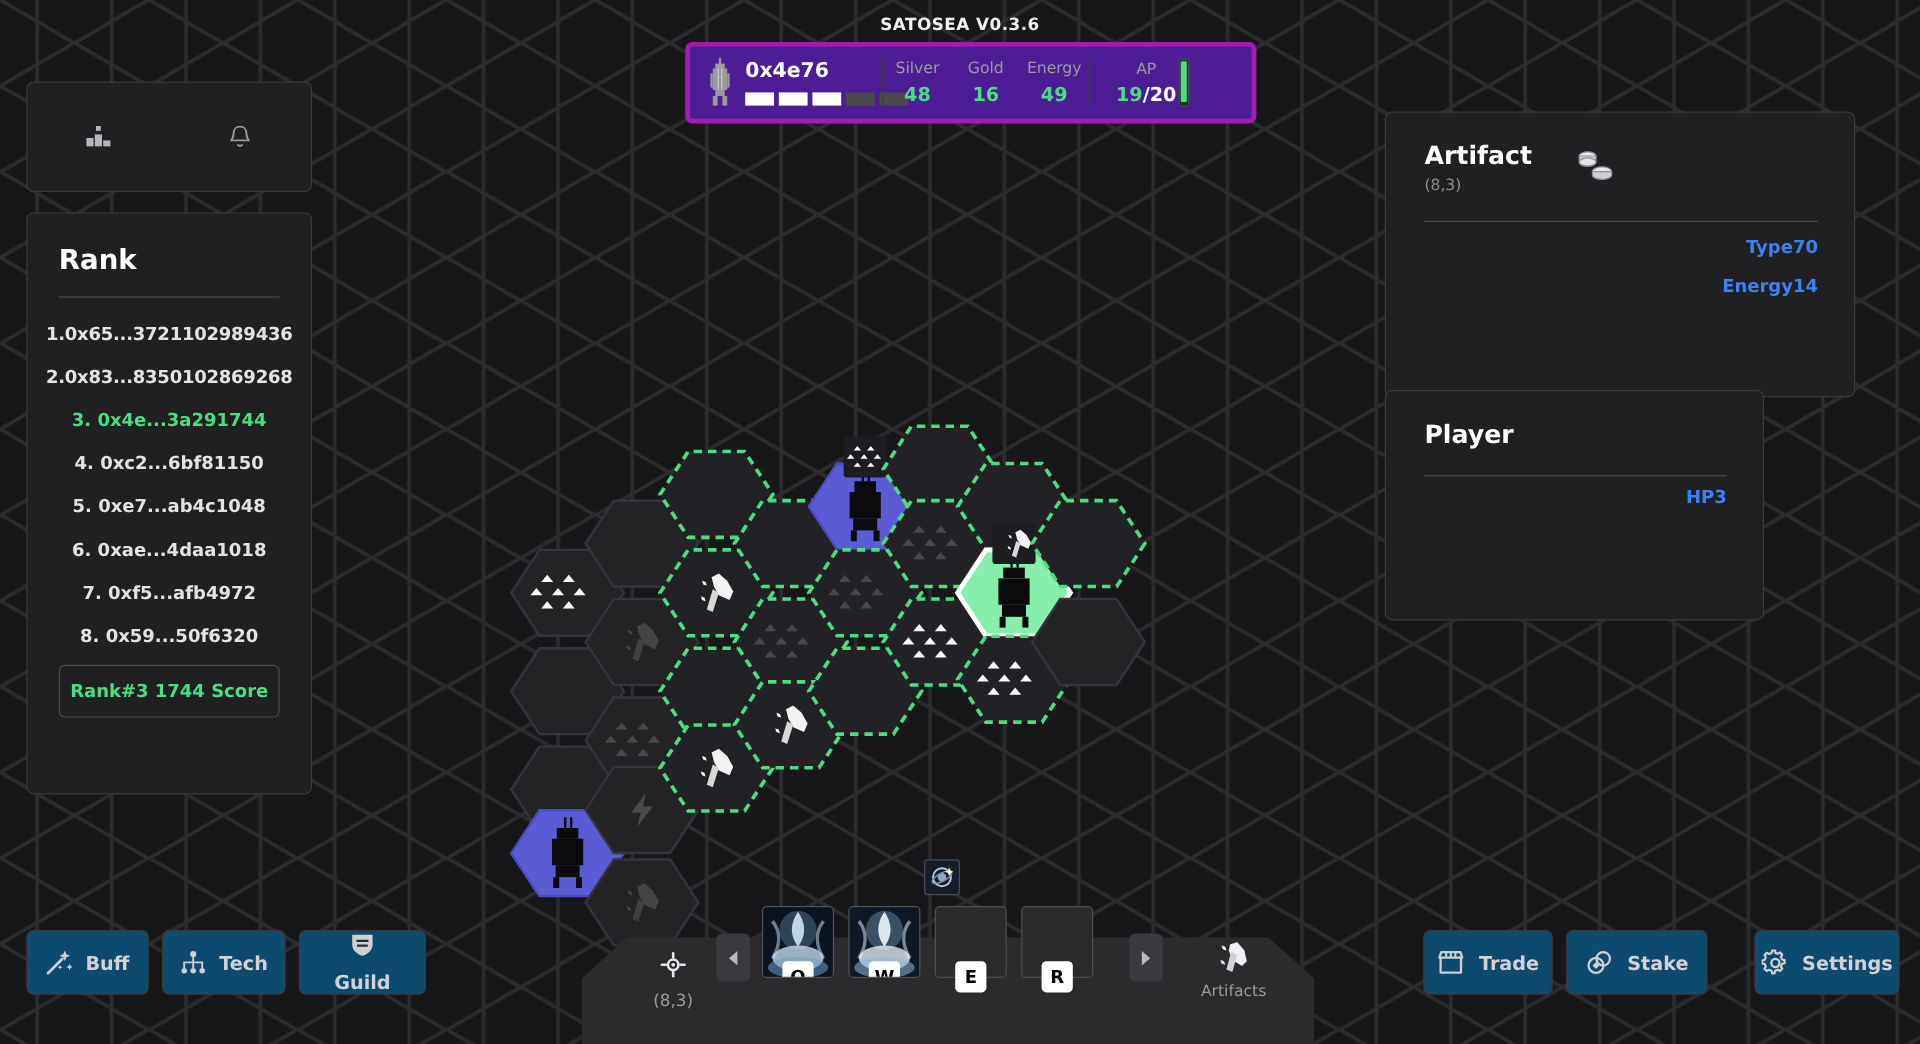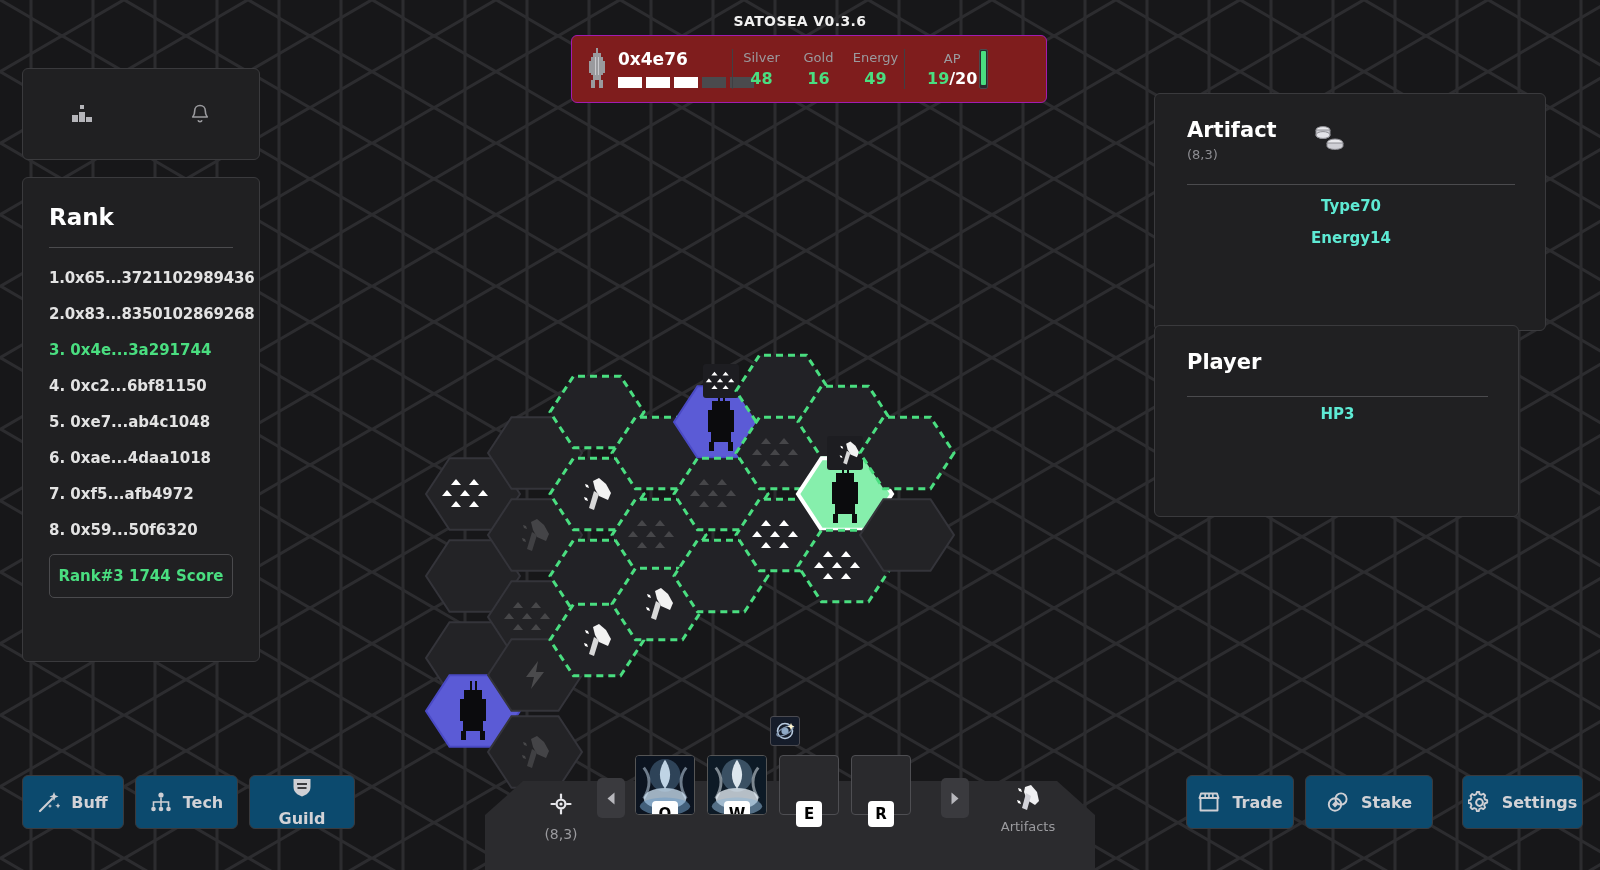--- a/index.html
+++ b/index.html
@@ -24,21 +24,21 @@
   
   #app-title {
     position:absolute; left:0; right:0; top:13px;
     text-align:center; font-size:14px; font-weight:bold;
     color:#f0f0f0; letter-spacing:.4px; z-index:6;
   }
 
   
   #hud {
     position:absolute; left:571px; top:35px; width:476px; height:68px;
-    background:#7f1d1d; border:1px solid #a21caf; border-radius:6px;
+    background:#4c1d95; border:4px solid #a21caf; border-radius:6px;
     display:flex; align-items:center; z-index:6;
   }
   #hud .seg { display:flex; align-items:center; height:100%; }
   #hud-player { padding-left:14px; width:160px; gap:10px; }
   .avatar { width:22px; height:44px; flex:0 0 22px; }
   .pname { font-size:17px; font-weight:bold; color:#fff; line-height:1; }
   .pips { display:flex; gap:4px; margin-top:9px; }
   .pip { width:24px; height:11px; background:#fff; }
   .pip.empty { background:#4a4a4d; }
   .divider { width:1px; height:40px; background:#3f3f43; }
@@ -62,39 +62,39 @@
   }
 
   
   #rank-panel {
     position:absolute; left:22px; top:177px; width:238px; height:485px;
     padding:26px 26px 0 26px; z-index:5;
   }
   #rank-title { font-size:23px; font-weight:bold; color:#fff; }
   #rank-rule { height:1px; background:#4b4b4e; margin:17px 0 12px 0; }
   .rank-row {
-    display:flex; justify-content:flex-start; align-items:baseline;
+    display:flex; justify-content:center; align-items:baseline;
     font-size:15px; font-weight:bold; color:#e3e3e3; padding:9px 0 9px 0;
   }
   .rank-row .who { white-space:nowrap; }
   .rank-row.me { color:#4ade80; }
   .rank-row.compact .who { letter-spacing:-.2px; }
   #rank-badge {
     margin-top:6px; height:44px; border:1px solid #4a4a4d; border-radius:5px;
     display:flex; align-items:center; justify-content:center;
     color:#4ade80; font-size:15px; font-weight:bold;
   }
 
   
   #artifact-panel { position:absolute; left:1154px; top:93px; width:392px; height:238px; padding:24px 30px 0 32px; z-index:5; }
-  #player-panel   { position:absolute; left:1154px; top:325px; width:365px; height:192px; padding:24px 30px 0 32px; z-index:5; }
+  #player-panel   { position:absolute; left:1154px; top:325px; width:316px; height:192px; padding:24px 30px 0 32px; z-index:5; }
   .pnl-title { font-size:21px; font-weight:bold; color:#fff; }
   .pnl-sub { font-size:13px; color:#8d8d92; margin-top:5px; }
   .pnl-rule { height:1px; background:#4b4b4e; margin:22px 0 0 0; }
-  .kv { display:flex; justify-content:center; align-items:center; font-size:15px; font-weight:bold; color:#5eead4; padding:12px 0 6px 0; }
+  .kv { display:flex; justify-content:flex-end; align-items:center; font-size:15px; font-weight:bold; color:#3b82f6; padding:12px 0 6px 0; }
   .kv.second { padding-top:8px; }
   #artifact-icon { position:absolute; left:157px; top:31px; width:34px; height:28px; }
 
   
   #board { position:absolute; inset:0; z-index:2; }
 
   
   #actionbar {
     position:absolute; left:485px; top:781px; width:610px; height:89px; z-index:7;
   }
@@ -569,21 +569,21 @@
         <path d="M2.5 7 L4 2.5 H20 L21.5 7 Z" fill="none" stroke="#cfcfd4" stroke-width="1.9" stroke-linejoin="round"></path>
         <path d="M3.5 7 V19.5 H20.5 V7" fill="none" stroke="#cfcfd4" stroke-width="1.9" stroke-linejoin="round"></path>
         <g stroke="#cfcfd4" stroke-width="1.7">
           <line x1="8.2" y1="2.8" x2="8.2" y2="7"></line>
           <line x1="12" y1="2.8" x2="12" y2="7"></line>
           <line x1="15.8" y1="2.8" x2="15.8" y2="7"></line>
         </g>
       </svg>
       <span>Trade</span>
     </div>
-    <div class="cornerbtn" style="left: 1305px; width: 128px;">
+    <div class="cornerbtn" style="left: 1305px; width: 118px;">
       <svg width="24" height="22" viewBox="0 0 24 22">
         <circle cx="15" cy="8" r="5.6" fill="none" stroke="#cfcfd4" stroke-width="1.9"></circle>
         <circle cx="9" cy="13.5" r="6.2" fill="none" stroke="#cfcfd4" stroke-width="1.9"></circle>
         <path d="M9 10.6 L11.9 13.5 L9 16.4 L6.1 13.5 Z" fill="#cfcfd4"></path>
       </svg>
       <span>Stake</span>
     </div>
     <div class="cornerbtn" style="left: 1462px; width: 121px;">
       <svg width="23" height="23" viewBox="0 0 23 23">
         <g fill="none" stroke="#cfcfd4" stroke-width="2" stroke-linejoin="round">

